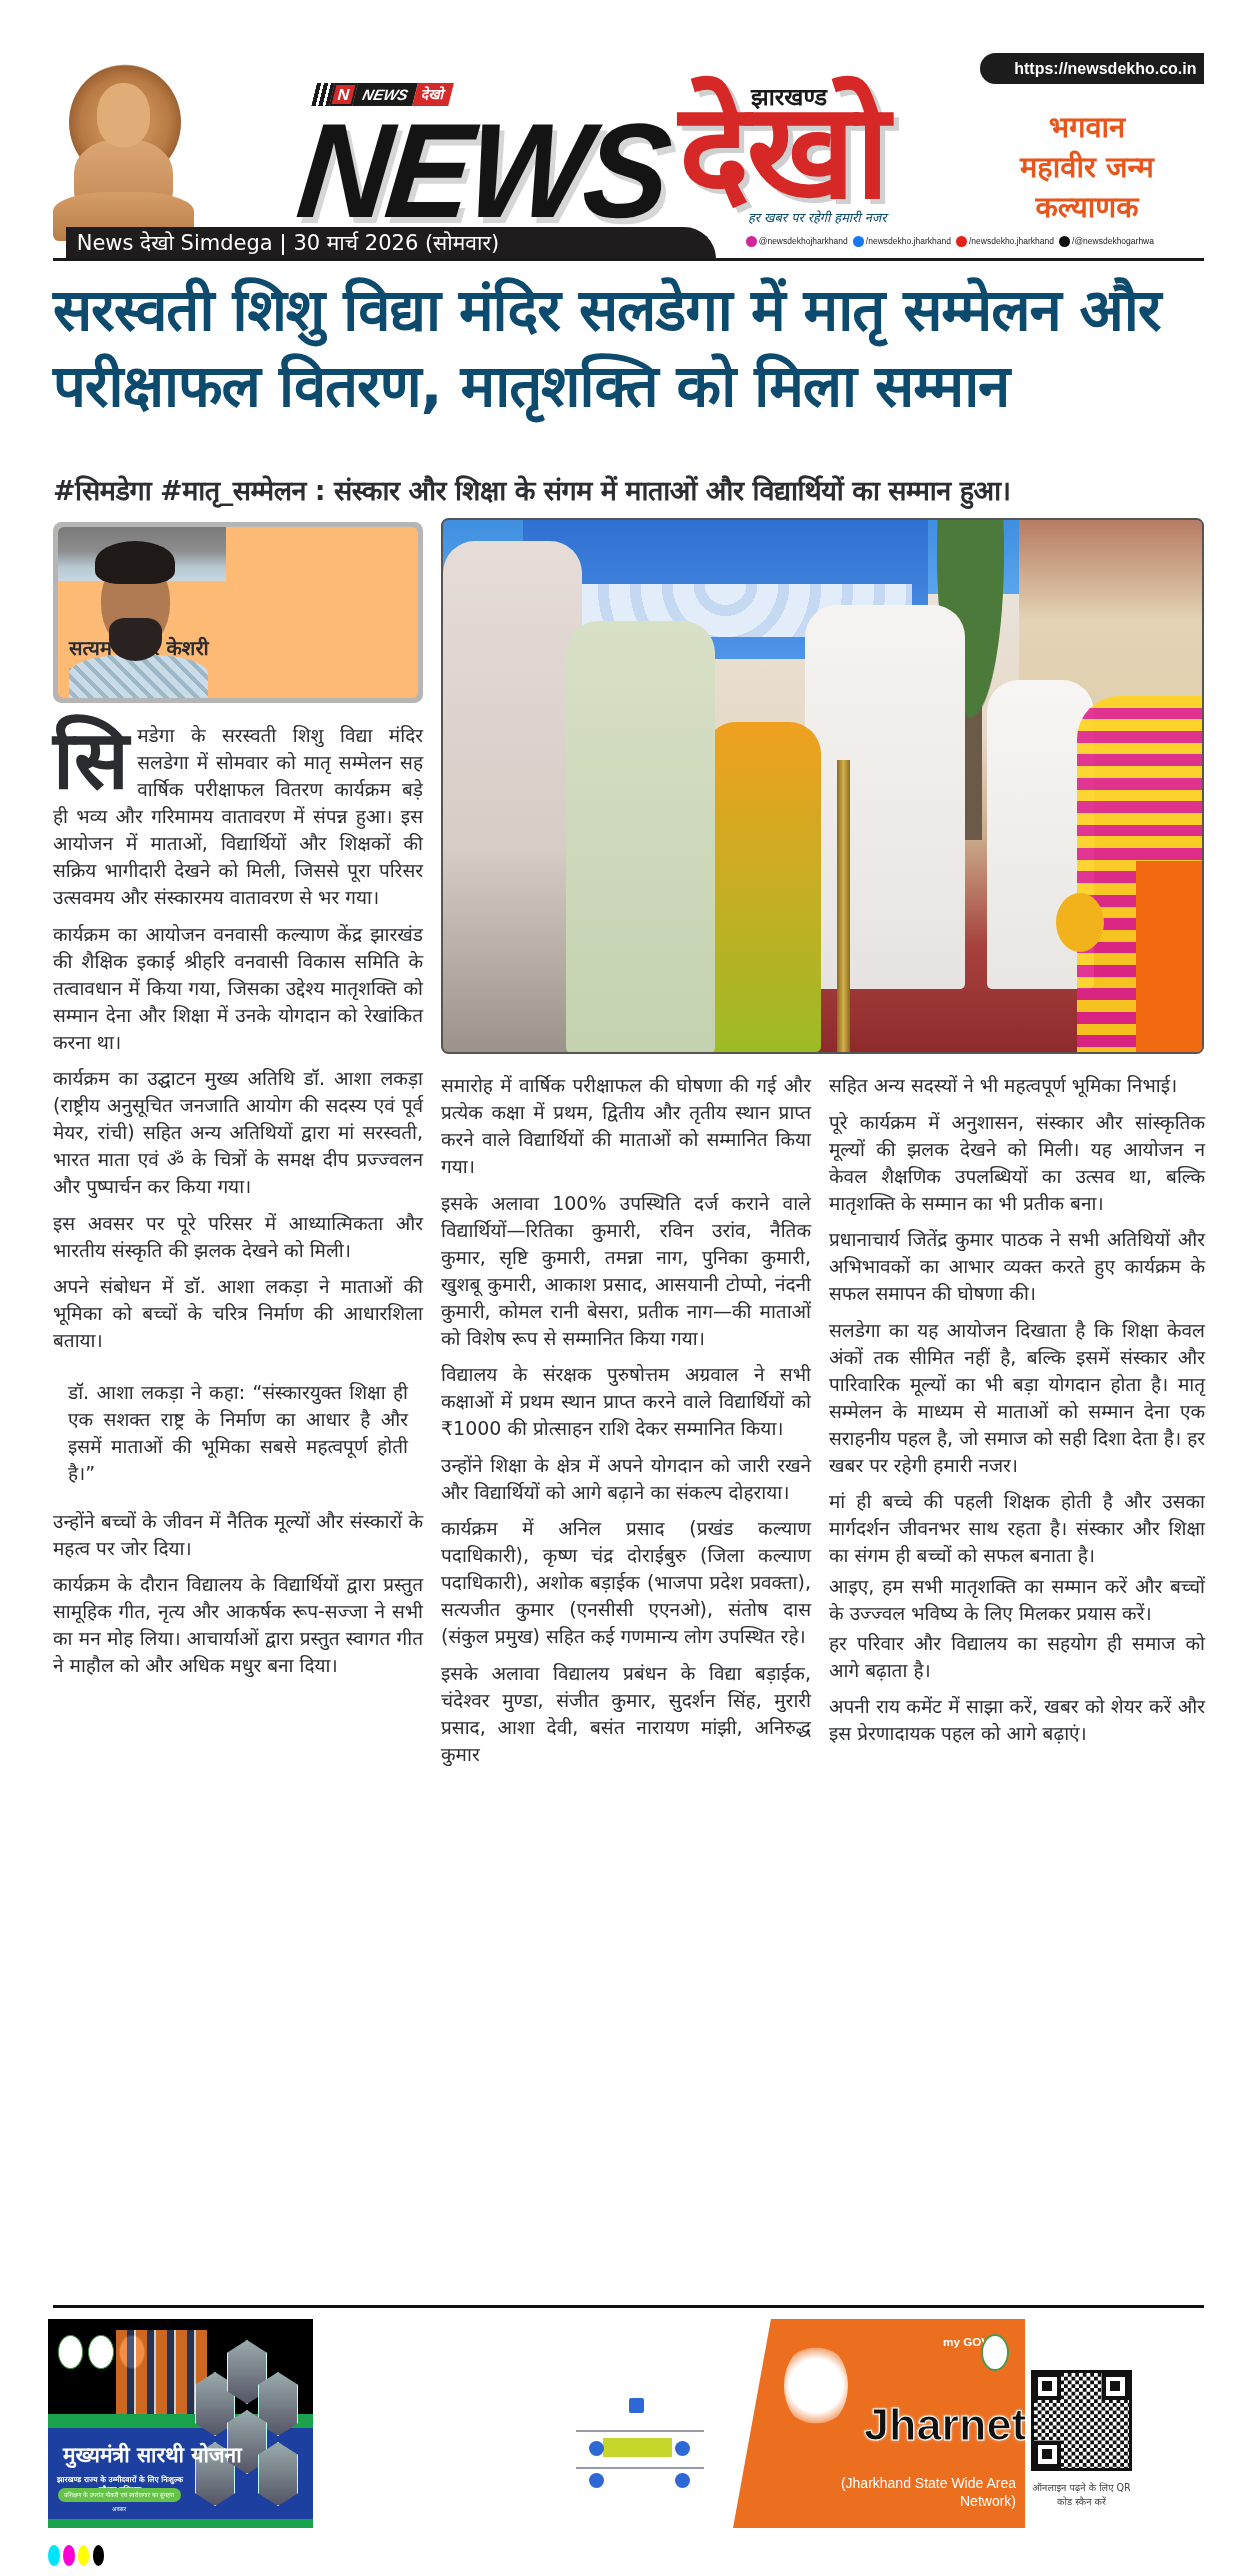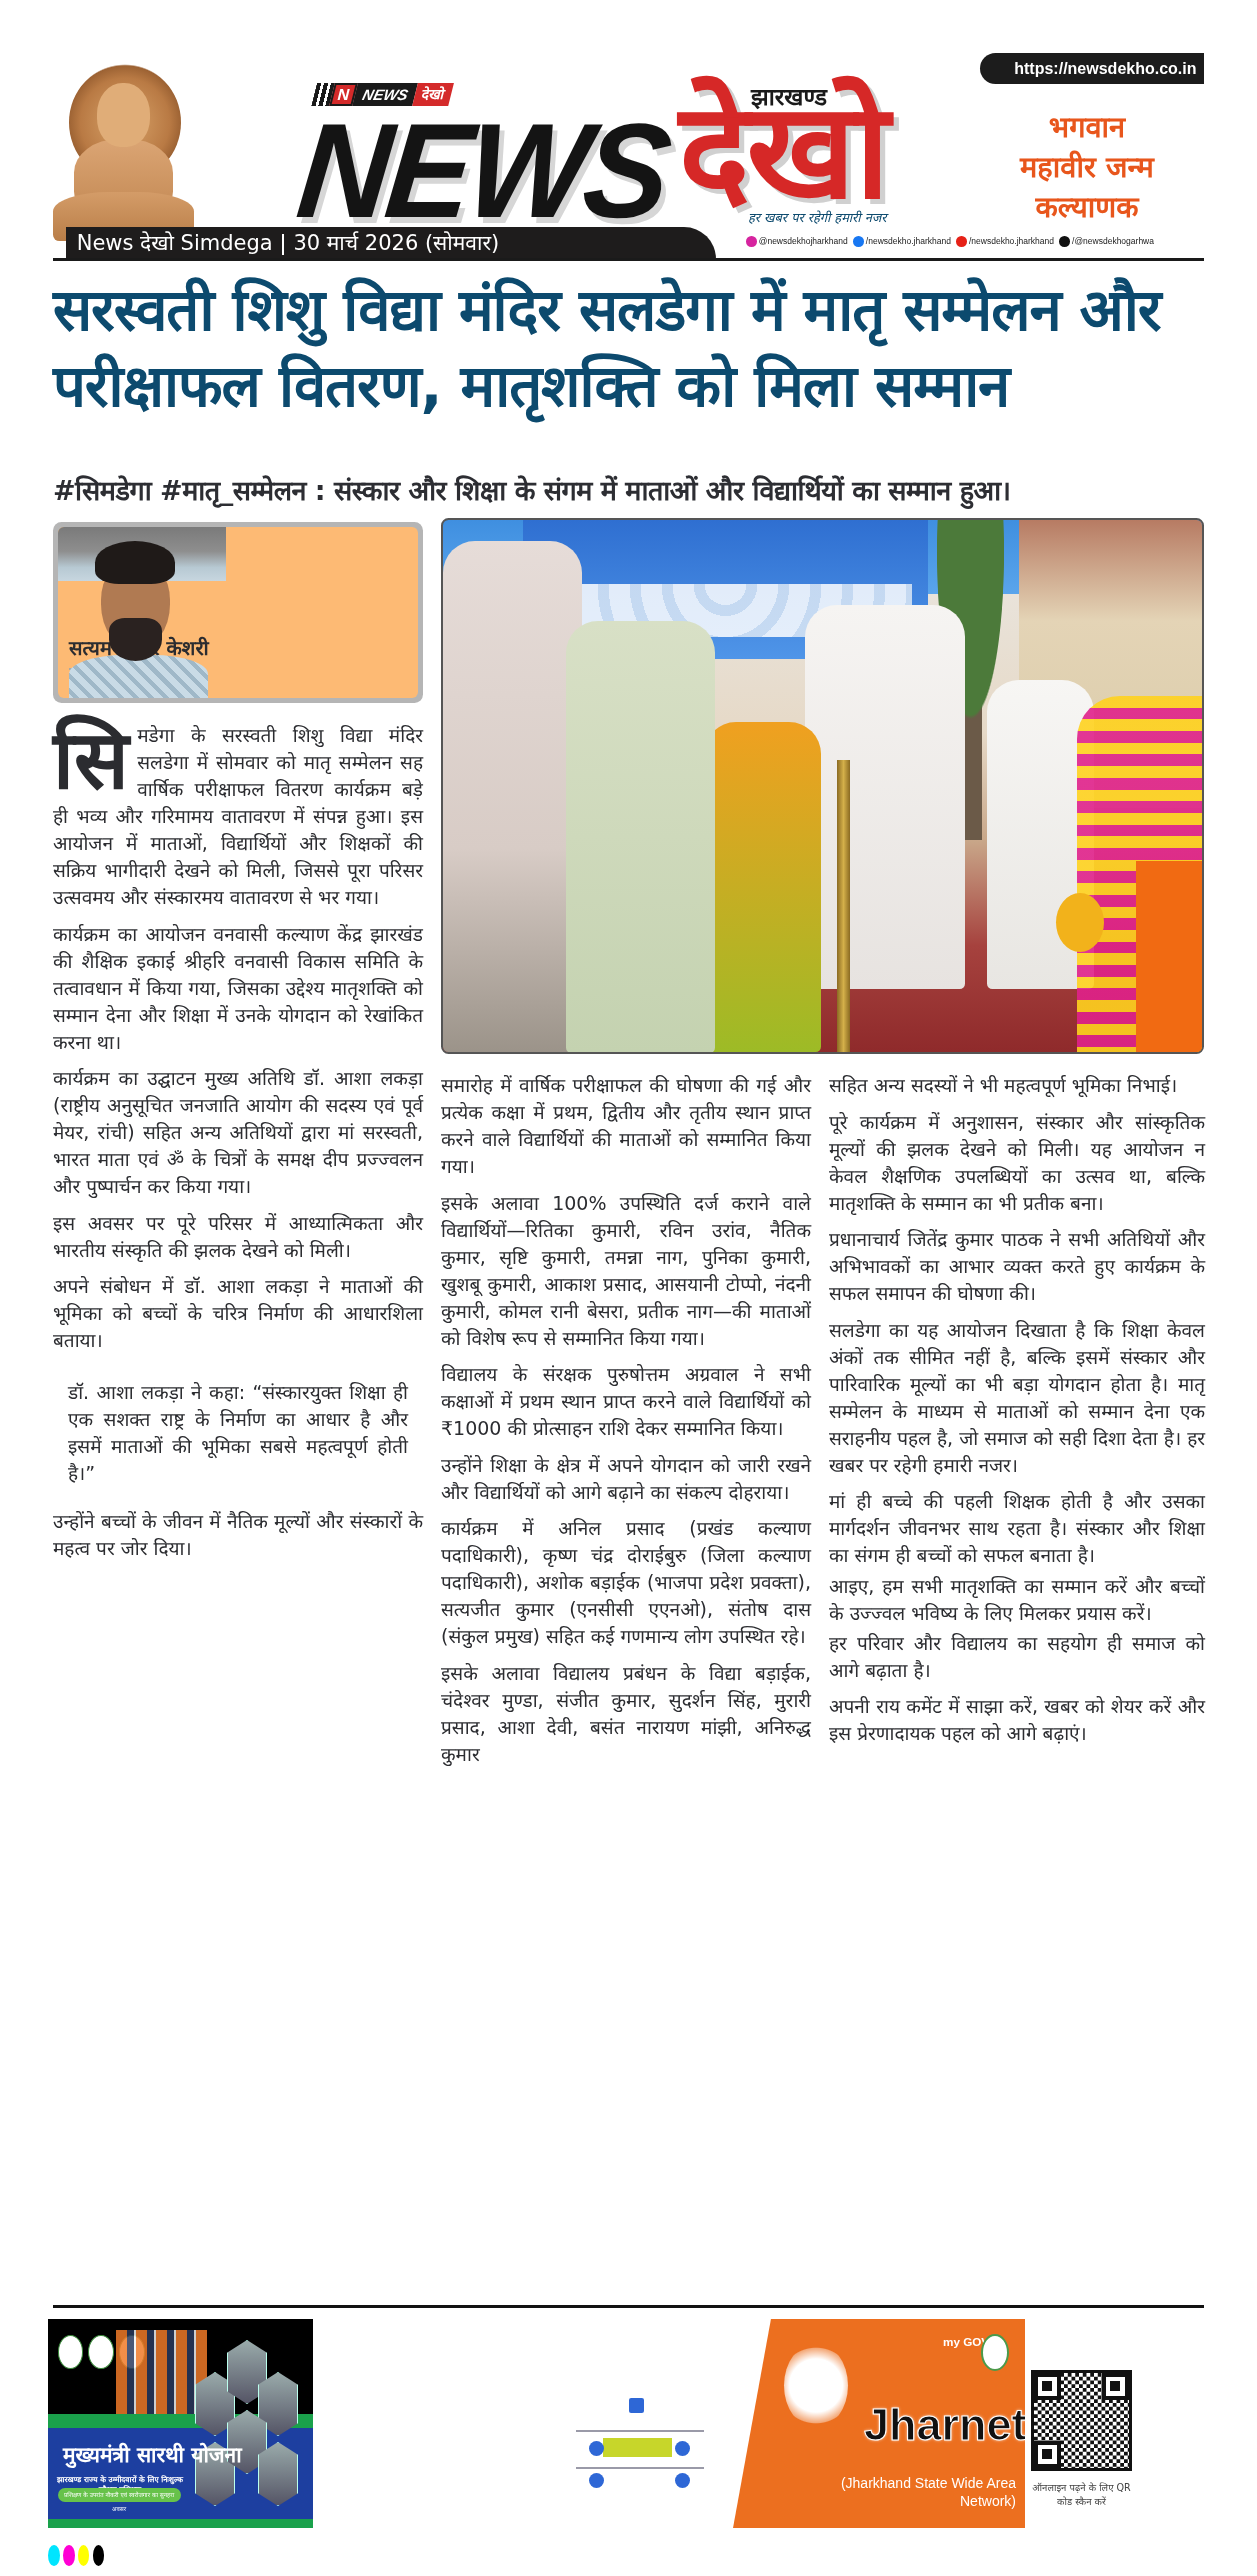--- a/index.html
+++ b/index.html
@@ -209,20 +209,21 @@
 </div>
 
 <div class="col col1">
   <p><span class="dropcap">सि</span><span>मडेगा के सरस्वती शिशु विद्या मंदिर सलडेगा में सोमवार को मातृ सम्मेलन सह वार्षिक परीक्षाफल वितरण कार्यक्रम बड़े ही भव्य और गरिमामय वातावरण में संपन्न हुआ। इस आयोजन में माताओं, विद्यार्थियों और शिक्षकों की सक्रिय भागीदारी देखने को मिली, जिससे पूरा परिसर उत्सवमय और संस्कारमय वातावरण से भर गया।</span></p>
   <p>कार्यक्रम का आयोजन वनवासी कल्याण केंद्र झारखंड की शैक्षिक इकाई श्रीहरि वनवासी विकास समिति के तत्वावधान में किया गया, जिसका उद्देश्य मातृशक्ति को सम्मान देना और शिक्षा में उनके योगदान को रेखांकित करना था।</p>
   <p>कार्यक्रम का उद्घाटन मुख्य अतिथि डॉ. आशा लकड़ा (राष्ट्रीय अनुसूचित जनजाति आयोग की सदस्य एवं पूर्व मेयर, रांची) सहित अन्य अतिथियों द्वारा मां सरस्वती, भारत माता एवं ॐ के चित्रों के समक्ष दीप प्रज्ज्वलन और पुष्पार्चन कर किया गया।</p>
   <p>इस अवसर पर पूरे परिसर में आध्यात्मिकता और भारतीय संस्कृति की झलक देखने को मिली।</p>
   <p>अपने संबोधन में डॉ. आशा लकड़ा ने माताओं की भूमिका को बच्चों के चरित्र निर्माण की आधारशिला बताया।</p>
   <p class="quote">डॉ. आशा लकड़ा ने कहा: “संस्कारयुक्त शिक्षा ही एक सशक्त राष्ट्र के निर्माण का आधार है और इसमें माताओं की भूमिका सबसे महत्वपूर्ण होती है।”</p>
   <p>उन्होंने बच्चों के जीवन में नैतिक मूल्यों और संस्कारों के महत्व पर जोर दिया।</p>
+  <p>कार्यक्रम के दौरान विद्यालय के विद्यार्थियों द्वारा प्रस्तुत सामूहिक गीत, नृत्य और आकर्षक रूप-सज्जा ने सभी का मन मोह लिया। आचार्याओं द्वारा प्रस्तुत स्वागत गीत ने माहौल को और अधिक मधुर बना दिया।</p>
 </div>
 
 <div class="col col2">
   <p>समारोह में वार्षिक परीक्षाफल की घोषणा की गई और प्रत्येक कक्षा में प्रथम, द्वितीय और तृतीय स्थान प्राप्त करने वाले विद्यार्थियों की माताओं को सम्मानित किया गया।</p>
   <p>इसके अलावा 100% उपस्थिति दर्ज कराने वाले विद्यार्थियों—रितिका कुमारी, रविन उरांव, नैतिक कुमार, सृष्टि कुमारी, तमन्ना नाग, पुनिका कुमारी, खुशबू कुमारी, आकाश प्रसाद, आसयानी टोप्पो, नंदनी कुमारी, कोमल रानी बेसरा, प्रतीक नाग—की माताओं को विशेष रूप से सम्मानित किया गया।</p>
   <p>विद्यालय के संरक्षक पुरुषोत्तम अग्रवाल ने सभी कक्षाओं में प्रथम स्थान प्राप्त करने वाले विद्यार्थियों को ₹1000 की प्रोत्साहन राशि देकर सम्मानित किया।</p>
   <p>उन्होंने शिक्षा के क्षेत्र में अपने योगदान को जारी रखने और विद्यार्थियों को आगे बढ़ाने का संकल्प दोहराया।</p>
   <p>कार्यक्रम में अनिल प्रसाद (प्रखंड कल्याण पदाधिकारी), कृष्ण चंद्र दोराईबुरु (जिला कल्याण पदाधिकारी), अशोक बड़ाईक (भाजपा प्रदेश प्रवक्ता), सत्यजीत कुमार (एनसीसी एएनओ), संतोष दास (संकुल प्रमुख) सहित कई गणमान्य लोग उपस्थित रहे।</p>
   <p>इसके अलावा विद्यालय प्रबंधन के विद्या बड़ाईक, चंदेश्वर मुण्डा, संजीत कुमार, सुदर्शन सिंह, मुरारी प्रसाद, आशा देवी, बसंत नारायण मांझी, अनिरुद्ध कुमार</p>
 </div>

